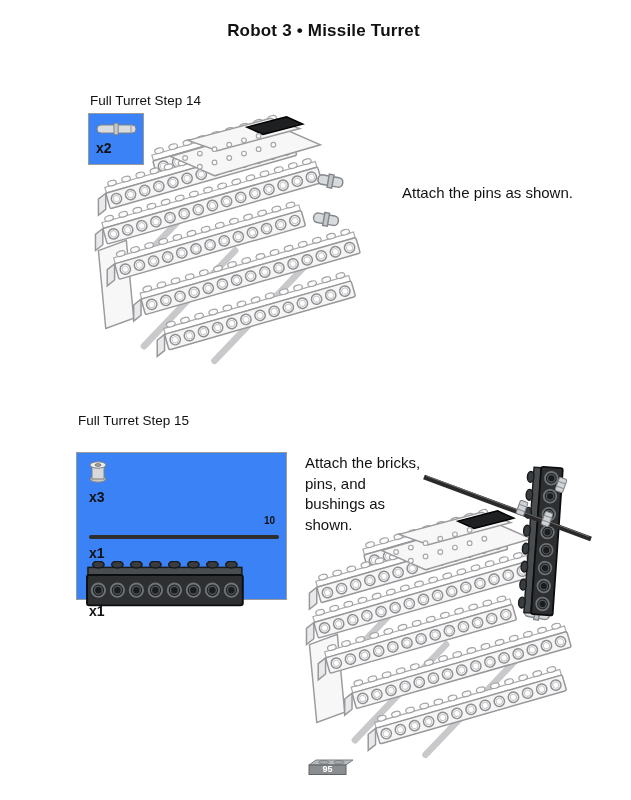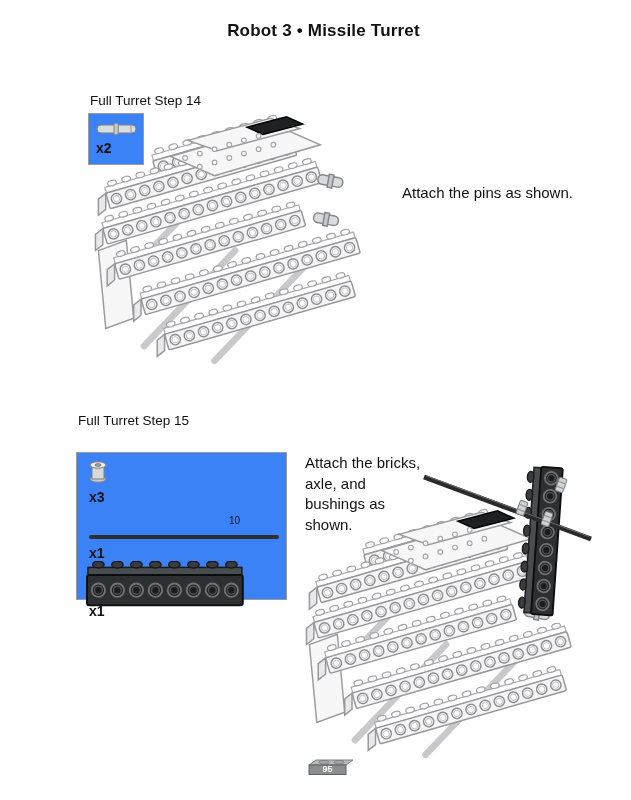--- a/index.html
+++ b/index.html
@@ -16,21 +16,21 @@
   .parts-box{position:absolute;border:1.3px solid #9a9a9a;background:#3b82f6}
   #box14{left:88px;top:113px;width:56px;height:52px}
   #box15{left:76px;top:452px;width:211px;height:148px}
   .count{position:absolute;font-weight:bold;font-size:14px}
   #cnt-pin{left:7px;top:26px}
   #cnt-bush{left:12px;top:36px}
   #cnt-axle{left:12px;top:92px}
   #cnt-brick{left:12px;top:150px}
   #pin-icon{position:absolute;left:7px;top:7px}
   #bush-icon{position:absolute;left:10px;top:7px}
-  #size10{position:absolute;left:152px;top:62px;width:46px;font-size:10px;font-weight:normal}
+  #size10{position:absolute;left:152px;top:62px;width:46px;text-align:right;font-size:10px;font-weight:bold}
   .axle-line{position:absolute;left:12px;top:82px;width:190px;height:4px;background:#2e2e2e;border-radius:2px}
   #brick-icon{position:absolute;left:6px;top:108px}
   
   .beam-light .bm-body{fill:#f5f5f6;stroke:#97979a;stroke-width:1}
   .beam-light .bm-top{fill:#ffffff;stroke:#aaaaad;stroke-width:.8}
   .beam-light .bm-stud{fill:#fbfbfc;stroke:#a2a2a5;stroke-width:.8}
   .beam-light .bm-hole{fill:#ffffff;stroke:#8f8f92;stroke-width:1}
   .beam-light .bm-rim{fill:none;stroke:#cbcbce;stroke-width:.8}
   .beam-dark .bm-body{fill:#2d2f31;stroke:#0c0d0e;stroke-width:1}
   .beam-dark .bm-top{fill:#4a4d50;stroke:#1a1b1c;stroke-width:.8}
@@ -414,21 +414,21 @@
         <circle cx="56" cy="8" r="2.1" class="bm-rim"></circle>
         <circle cx="66" cy="8" r="3.5" class="bm-hole"></circle>
         <circle cx="66" cy="8" r="2.1" class="bm-rim"></circle>
         <circle cx="76" cy="8" r="3.5" class="bm-hole"></circle>
         <circle cx="76" cy="8" r="2.1" class="bm-rim"></circle>
       </g>
   </svg>
   <div class="count" id="cnt-brick">x1</div>
 </div>
 
-<div class="abs caption" id="cap15">Attach the bricks, axle, and bushings as shown.</div>
+<div class="abs caption" id="cap15">Attach the bricks, pins, and bushings as shown.</div>
 
 <svg class="abs" style="left:293px;top:450px" width="338" height="315" viewBox="0 0 338 315">
   <use href="#turret-base" transform="translate(12,52) scale(1.47)"></use>
   <g class="beam-dark" transform="translate(238,164) rotate(-86) scale(1.8)">
       <rect x="0.5" y="-4" width="81" height="4" class="bm-top"></rect>
       <ellipse cx="6" cy="-5.5" rx="3" ry="1.8" class="bm-stud"></ellipse>
       <ellipse cx="16" cy="-5.5" rx="3" ry="1.8" class="bm-stud"></ellipse>
       <ellipse cx="26" cy="-5.5" rx="3" ry="1.8" class="bm-stud"></ellipse>
       <ellipse cx="36" cy="-5.5" rx="3" ry="1.8" class="bm-stud"></ellipse>
       <ellipse cx="46" cy="-5.5" rx="3" ry="1.8" class="bm-stud"></ellipse>

